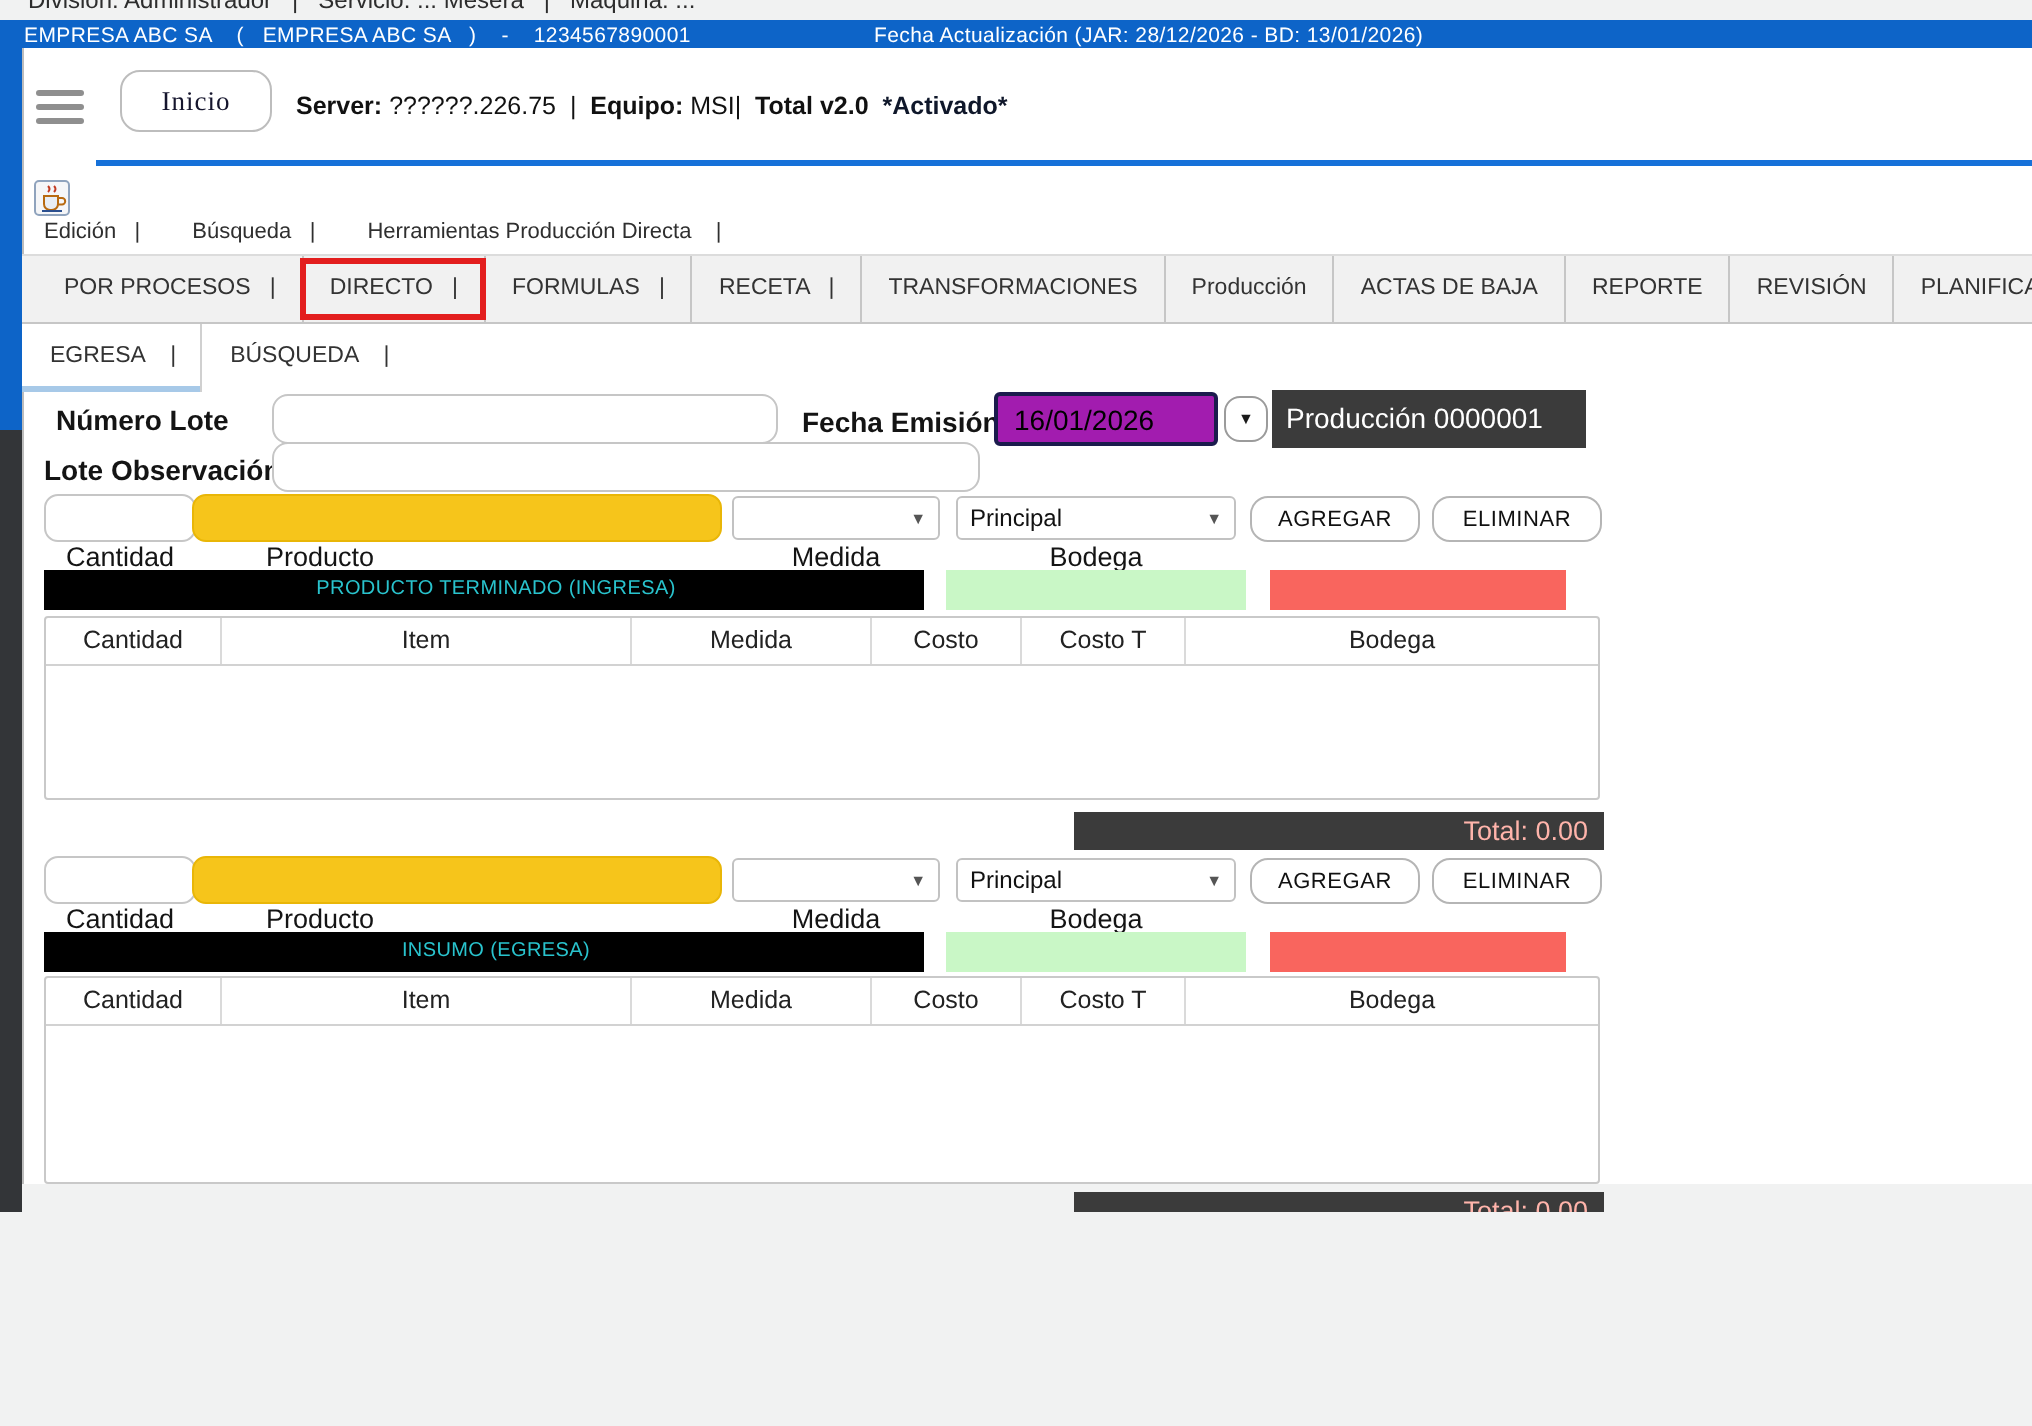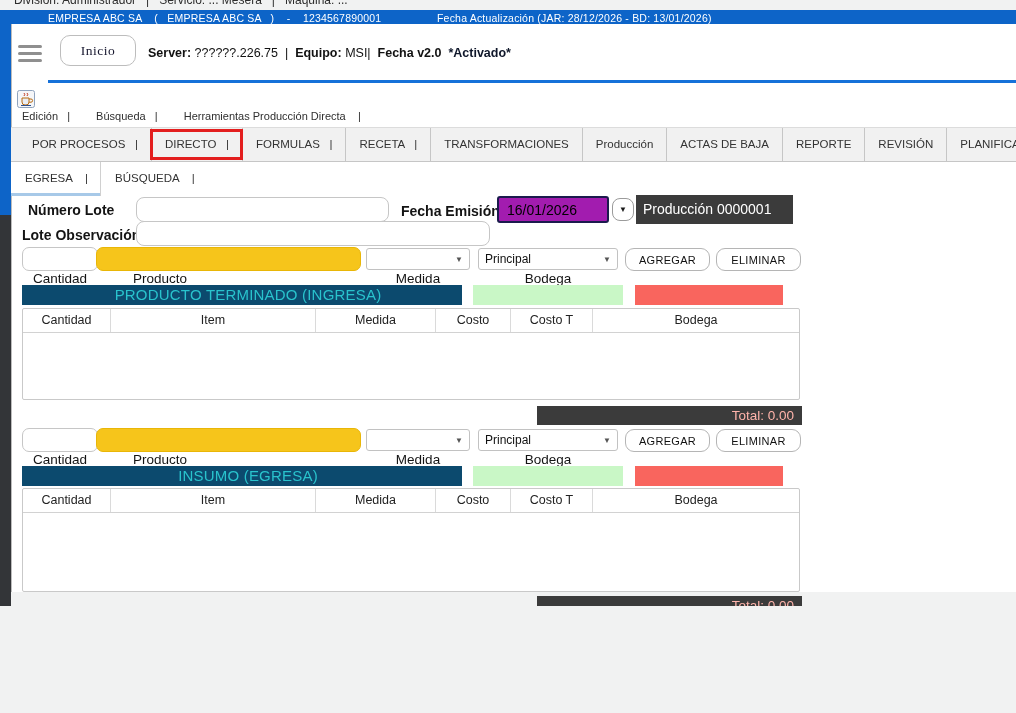--- a/index.html
+++ b/index.html
@@ -10,21 +10,21 @@
 
   
   .strip-blue-top  { left:0; top:10px;  width:11px; height:205px; background:#0d64c8; }
   .strip-dark      { left:0; top:215px; width:11px; height:426px; background:#333538; }
   .strip-blue-bot  { left:0; top:641px; width:11px; height:72px;  background:#0d64c8; }
 
   .top-clip { left:14px; top:-7px; height:17px; font-size:12px; color:#2d2d2d; white-space:pre; overflow:hidden; }
 
   .titlebar { left:0; top:10px; width:1016px; height:15px; background:#0d64c8; color:#fff; font-size:10.5px; }
   .titlebar span { position:absolute; top:1.5px; white-space:pre; letter-spacing:.2px; }
-  .tb-company { left:12px;margin-left:36px; }
+  .tb-company { left:12px; }
   .tb-update  { left:437px; }
 
   .panel { left:11px; top:24px; width:1005px; height:568px; background:#ffffff; border-left:1px solid #bcbcbc; }
 
   .hamburger { left:18px; top:45px; width:24px; height:17px; cursor:pointer; }
   .hamburger i { display:block; width:24px; height:3px; background:#8f8f8f; border-radius:2px; margin-bottom:4px; }
 
   .btn-inicio { left:60px; top:35px; width:76px; height:31px; background:#fff; border:1px solid #bdbdbd;
     border-radius:10px; font-family:"Liberation Serif", serif; font-size:13.5px; color:#15152d;
     text-align:center; line-height:29px; letter-spacing:.5px; cursor:pointer; }
@@ -67,22 +67,22 @@
   .yellow { background:#f6c51b !important; border:1px solid #e9b607 !important; }
   .ddl { position:absolute; background:#fff; border:1px solid #c2c2c2; border-radius:3px; font-size:12px;
     color:#111; padding:0 6px; cursor:pointer; }
   .ddl .caret { position:absolute; right:6px; top:0; bottom:0; line-height:21px; font-size:8px; color:#555; }
 
   .pillbtn { position:absolute; background:#fff; border:1px solid #b5b5b5; border-radius:9px; text-align:center;
     font-size:11px; color:#111; letter-spacing:.3px; cursor:pointer; }
 
   .mini-lbl { position:absolute; font-size:13.5px; color:#141414; text-align:center; white-space:pre; }
 
-  .secbar { position:absolute; left:22px; width:440px; height:20px; background:#0c4a6e; color:#29c3cd;
-    font-size:15px; line-height:20px; text-align:center; letter-spacing:.2px;padding-left:12px; }
+  .secbar { position:absolute; left:22px; width:440px; height:20px; background:#000000; color:#29c3cd;
+    font-size:10px; line-height:20px; text-align:center; letter-spacing:.2px;padding-left:12px; }
   .greenbox { position:absolute; left:473px; width:150px; height:20px; background:#c9f7c6; }
   .redbox   { position:absolute; left:635px; width:148px; height:20px; background:#f9655e; }
 
   .tbl { position:absolute; left:22px; width:778px; background:#fff; border:1px solid #c9c9c9; border-radius:2px; }
   .tbl-head { display:flex; height:24px; border-bottom:1px solid #d2d2d2; }
   .tbl-head .col { line-height:23px; text-align:center; font-size:12.5px; color:#222; border-right:1px solid #dadada; }
   .tbl-head .col:last-child { border-right:none; }
   .c0{width:88px}.c1{width:205px}.c2{width:120px}.c3{width:75px}.c4{width:82px}.c5{flex:1}
 
   .totalbar { position:absolute; left:537px; width:265px; height:19px; background:#3b3b3b; color:#ffb4ab;
@@ -107,21 +107,21 @@
   </div>
 
   <div class="abs panel"></div>
 
   <div class="abs hamburger">
       <i></i>
       <i></i>
       <i></i>
     </div>
   <div class="abs btn-inicio">Inicio</div>
-  <div class="abs serverline"><b>Server:</b><span> ??????.226.75  </span><span>|</span><b>  Equipo:</b><span> MSI|  </span><b>Fecha v2.0</b><span class="status-ok">  *Activado*</span></div>
+  <div class="abs serverline"><b>Server:</b><span> ??????.226.75  </span><span>|</span><b>  Equipo:</b><span> MSI|  </span><b>Total v2.0</b><span class="status-ok">  *Activado*</span></div>
   <div class="abs blue-rule"></div>
 
   <svg class="abs java-icon" viewBox="0 0 18 18">
     <rect x="0.5" y="0.5" width="17" height="17" rx="2" fill="#f5f6f8" stroke="#8fa3bd"></rect>
     <path d="M5 8 h7 v4 a3 3 0 0 1 -3 3 h-1 a3 3 0 0 1 -3 -3 z" fill="#e8edf4" stroke="#b86a10"></path>
     <path d="M12 9 h2 a1.6 1.6 0 0 1 0 3.2 h-2" fill="none" stroke="#b86a10"></path>
     <path d="M7 3 q1.5 1.5 0 3 M10 3 q1.5 1.5 0 3" fill="none" stroke="#c23b22"></path>
     <path d="M4 15.5 h10" stroke="#2b4f8f"></path>
   </svg>
 

